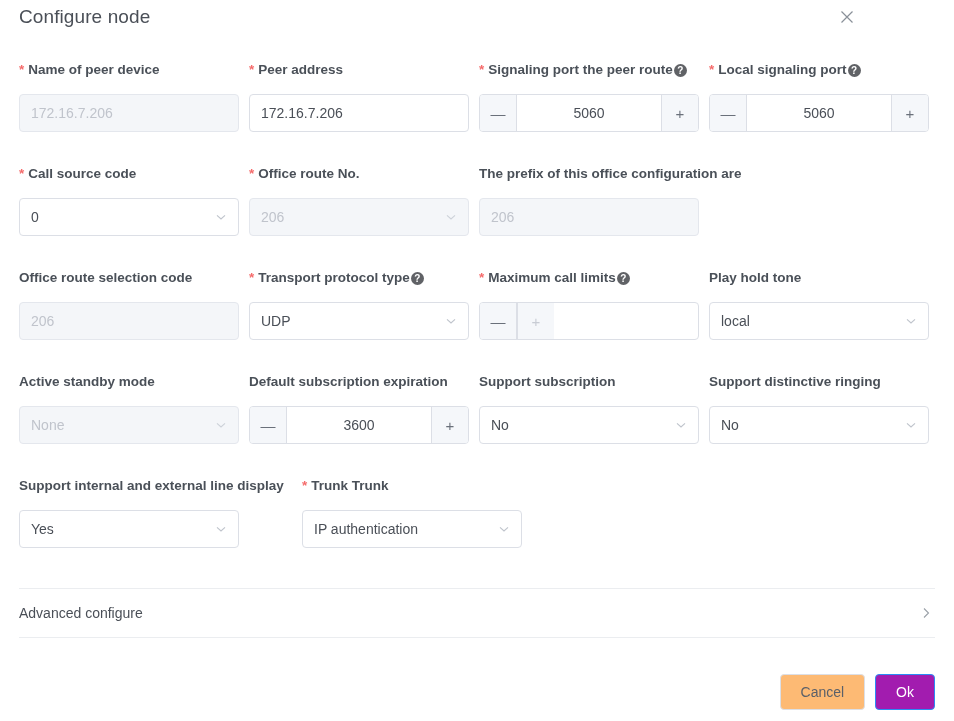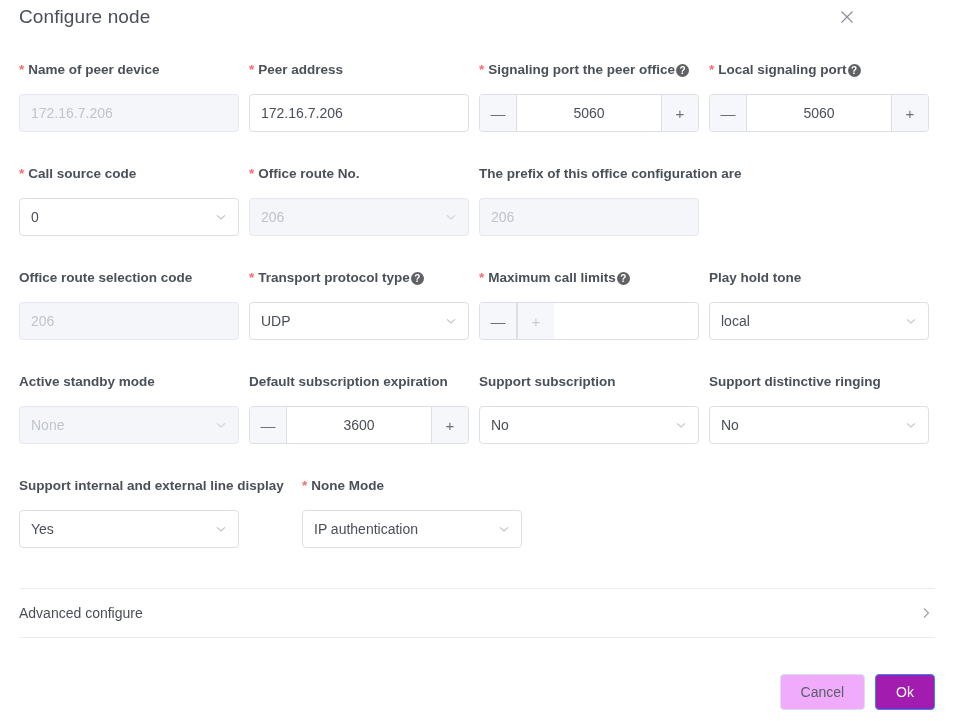--- a/index.html
+++ b/index.html
@@ -117,21 +117,21 @@
   .footer {
     position: absolute; right: 19px; bottom: 11px;
     display: flex; align-items: center; gap: 10px;
   }
   .btn {
     height: 36px; border-radius: 4px; font-size: 14px;
     font-family: "Liberation Sans", sans-serif;
     cursor: pointer; padding: 0 20px;
     display: flex; align-items: center; justify-content: center;
   }
-  .btn-cancel { background: #f0abfc; border: 1px solid #dcdfe6; color: #5a6069; min-width: 84px; }
+  .btn-cancel { background: #fdba74; border: 1px solid #dcdfe6; color: #5a6069; min-width: 84px; }
   .btn-ok { background: #a21caf; border: 1px solid #2b8cf5; color: #ffffff; min-width: 58px; }
 </style>
 </head>
 <body>
 
 <div class="titlebar">
   <div class="dialog-title">Configure node</div>
   <div class="close-icon">
     <svg width="14" height="14" viewBox="0 0 14 14">
       <path d="M1.5 1.5 L12.5 12.5 M12.5 1.5 L1.5 12.5" stroke="#8a9099" stroke-width="1.2" fill="none"></path>
@@ -159,21 +159,21 @@
         <span>Peer address</span>
       </div>
       <div class="control">
         <input class="input" type="text" value="172.16.7.206" style="">
       </div>
     </div>
 
     <div class="field" style="left:479px;">
       <div class="label">
         <span class="req">*</span>
-        <span>Signaling port the peer office</span>
+        <span>Signaling port the peer route</span>
         <span class="help-icon">?</span>
       </div>
       <div class="control">
         <div class="stepper">
           <div class="step-btn minus">—</div>
           <div class="step-val">5060</div>
           <div class="step-btn plus">+</div>
         </div>
       </div>
     </div>
@@ -378,21 +378,21 @@
                 <path d="M2 4.3 L6 8 L10 4.3" stroke="#bfc4cc" stroke-width="1.1" fill="none"></path>
               </svg>
           </span>
         </div>
       </div>
     </div>
 
     <div class="field" style="left:302px;">
       <div class="label">
         <span class="req">*</span>
-        <span>None Mode</span>
+        <span>Trunk Trunk</span>
       </div>
       <div class="control">
         <div class="select">
           <span class="val">IP authentication</span>
           <span class="caret">
             <svg width="12" height="12" viewBox="0 0 12 12">
                 <path d="M2 4.3 L6 8 L10 4.3" stroke="#bfc4cc" stroke-width="1.1" fill="none"></path>
               </svg>
           </span>
         </div>

